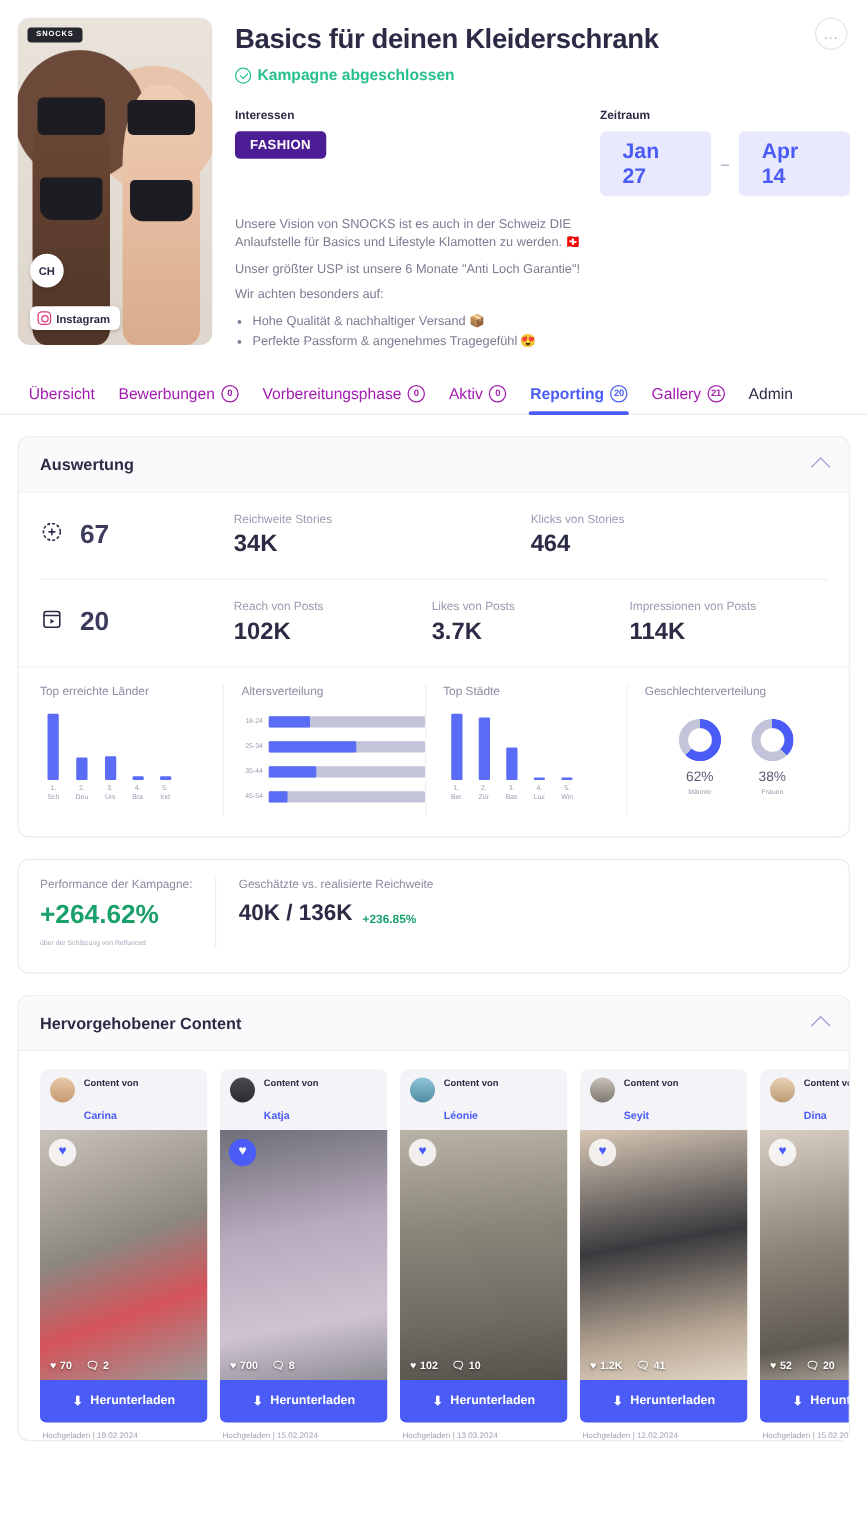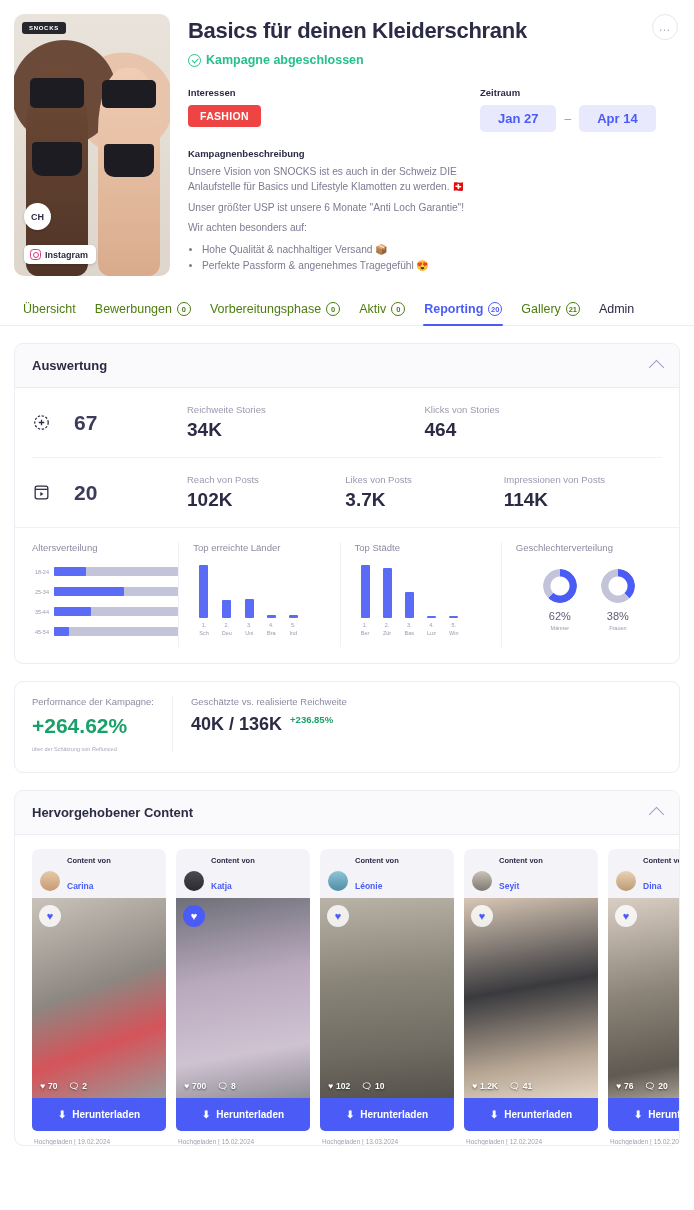--- a/index.html
+++ b/index.html
@@ -59,51 +59,51 @@
   .dots {
     position: absolute; right: 2px; top: 0px; width: 26px; height: 26px; border-radius: 50%;
     border: 1px solid #e6e6ee; color: #aaaabe; font-size: 12px; display: flex;
     align-items: center; justify-content: center; letter-spacing: 1px; background: #fff;
   }
   .meta-row { display: flex; margin-top: 20px; }
   .meta-col-left { flex: 1; }
   .meta-col-right { width: 200px; }
   .meta-label { font-size: 9.5px; font-weight: 700; color: #2b2b45; }
   .tag {
-    display: inline-block; margin-top: 7px; background: #ef4444; color: #fff;
+    display: inline-block; margin-top: 7px; background: #4c1d95; color: #fff;
     font-size: 10.5px; font-weight: 600; padding: 5px 12px; border-radius: 4px; letter-spacing: .3px;
   }
   .daterow { display: flex; align-items: center; gap: 8px; margin-top: 7px; }
-  .datechip { background: #e8e9fc; color: #4a5cf5; font-weight: 700; font-size: 13px; padding: 6px 18px; border-radius: 5px; }
+  .datechip { background: #e8e9fc; color: #4a5cf5; font-weight: 700; font-size: 17px; padding: 6px 18px; border-radius: 5px; }
   .dash { color: #9a9ab4; font-size: 12px; }
 
   .desc { margin-top: 16px; }
   .desc-title { font-size: 9.5px; font-weight: 700; color: #2b2b45; }
   .desc p { font-size: 10.2px; color: #7b7b92; line-height: 1.45; margin-top: 6px; max-width: 310px; }
   .desc ul { margin: 6px 0 0 14px; }
   .desc li { font-size: 10.2px; color: #7b7b92; line-height: 1.55; }
 
   
   .tabs { display: flex; align-items: center; gap: 17px; padding: 0 22px; margin-top: 20px; border-bottom: 1px solid #ececf3; }
-  .tab { display: flex; align-items: center; gap: 5px; padding: 6px 1px 9px 1px; font-size: 12.5px; color: #4d7c0f; position: relative; cursor: pointer; white-space: nowrap; }
+  .tab { display: flex; align-items: center; gap: 5px; padding: 6px 1px 9px 1px; font-size: 12.5px; color: #a21caf; position: relative; cursor: pointer; white-space: nowrap; }
   .tab.active { color: #4a5cf5; font-weight: 700; }
   .tab.active::after { content: ""; position: absolute; left: 0; right: 0; bottom: -1px; height: 2.5px; background: #4a5cf5; border-radius: 2px; }
   .tab.plain { color: #2b2b45; }
   .badge { width: 14px; height: 14px; border-radius: 50%; border: 1px solid currentColor; font-size: 7.5px; display: flex; align-items: center; justify-content: center; font-weight: 600; }
 
   
   .card { margin: 17px 14px 0 14px; border: 1px solid #ececf3; border-radius: 9px; background: #fff; }
   .card-head { display: flex; align-items: center; justify-content: space-between; padding: 14px 17px; background: #fafafc; border-bottom: 1px solid #ececf3; border-radius: 9px 9px 0 0; }
   .card-title { font-size: 13px; font-weight: 700; color: #2b2b45; }
   .chev { width: 11px; height: 11px; border-left: 1.6px solid #9a9ad0; border-top: 1.6px solid #9a9ad0; transform: rotate(45deg); margin-top: 4px; }
 
   .metrics { padding: 0 17px; }
   .mrow { display: flex; align-items: center; padding: 16px 0; }
   .mrow + .mrow { border-top: 1px solid #f0f0f5; }
-  .mhead { width: 155px; display: flex; align-items: center; gap: 23px; }
+  .mhead { width: 155px; display: flex; align-items: flex-start; gap: 13px; }
   .micon { width: 19px; height: 19px; color: #2b2b45; }
   .mcount { font-size: 21px; font-weight: 700; color: #3b3b5c; }
   .mcell { flex: 1; }
   .mcell .lbl { font-size: 9.5px; color: #9a9ab0; }
   .mcell .val { font-size: 19px; font-weight: 700; color: #2b2b45; margin-top: 4px; }
 
   
   .charts { display: flex; border-top: 1px solid #f0f0f5; padding: 14px 17px 16px 17px; }
   .chart { flex: 1; position: relative; }
   .chart + .chart { border-left: 1px solid #f0f0f5; padding-left: 14px; }
@@ -123,28 +123,28 @@
   .donut-val { font-size: 11px; color: #5c5c78; margin-top: 7px; }
   .donut-lbl { font-size: 5.5px; color: #9a9ab0; margin-top: 3px; }
 
   
   .perf { display: flex; padding: 14px 17px 20px 17px; }
   .perfcell { padding-right: 18px; }
   .perfcell + .perfcell { border-left: 1px solid #eeeef4; padding-left: 18px; }
   .perf-lbl { font-size: 9.5px; color: #8b8ba2; }
   .perf-big { font-size: 21px; font-weight: 700; color: #1aa06a; margin-top: 7px; }
   .perf-sub { font-size: 5.5px; color: #a8a8bc; margin-top: 8px; }
-  .perf-line { display: flex; align-items: flex-start; gap: 8px; margin-top: 7px; }
+  .perf-line { display: flex; align-items: flex-end; gap: 8px; margin-top: 7px; }
   .perf-num { font-size: 18px; font-weight: 700; color: #2b2b45; }
   .perf-pct { font-size: 9.5px; font-weight: 700; color: #1aa06a; }
 
   
   .contentrow { display: flex; gap: 10px; padding: 14px 0 0 17px; overflow: hidden; }
   .ccard { width: 134px; flex: 0 0 134px; border-radius: 7px; overflow: hidden; background: #fff; }
-  .ccard-head { background: #f3f3f8; display: flex; align-items: flex-end; gap: 7px; padding: 7px 8px; border-radius: 7px 7px 0 0; }
+  .ccard-head { background: #f3f3f8; display: flex; align-items: flex-start; gap: 7px; padding: 7px 8px; border-radius: 7px 7px 0 0; }
   .avatar { width: 20px; height: 20px; border-radius: 50%; flex: 0 0 20px; }
   .c-von { font-size: 7.5px; font-weight: 700; color: #2b2b45; }
   .c-name { font-size: 8.5px; font-weight: 700; color: #4a5cf5; margin-top: 16px; }
   .cmedia { height: 200px; position: relative; }
   .heartbtn { position: absolute; left: 7px; top: 7px; width: 22px; height: 22px; border-radius: 50%; background: rgba(255,255,255,.82); display: flex; align-items: center; justify-content: center; }
   .heartbtn.on { background: #4a5cf5; }
   .heart { font-size: 11px; color: #4a5cf5; line-height: 1; }
   .heartbtn.on .heart { color: #fff; }
   .cstats { position: absolute; left: 8px; bottom: 7px; display: flex; gap: 11px; align-items: center; color: #fff; font-size: 8.5px; font-weight: 700; text-shadow: 0 1px 2px rgba(0,0,0,.55); }
   .cstat { display: flex; align-items: center; gap: 3px; }
@@ -189,21 +189,20 @@
           <div class="meta-label">Zeitraum</div>
           <div class="daterow">
             <span class="datechip">Jan 27</span>
             <span class="dash">–</span>
             <span class="datechip">Apr 14</span>
           </div>
         </div>
       </div>
 
       <div class="desc">
-        <div class="desc-title">Kampagnenbeschreibung</div>
         <p>Unsere Vision von SNOCKS ist es auch in der Schweiz DIE Anlaufstelle für Basics und Lifestyle Klamotten zu werden. 🇨🇭</p>
         <p>Unser größter USP ist unsere 6 Monate "Anti Loch Garantie"!</p>
         <p>Wir achten besonders auf:</p>
         <ul>
           <li>Hohe Qualität &amp; nachhaltiger Versand 📦</li>
           <li>Perfekte Passform &amp; angenehmes Tragegefühl 😍</li>
         </ul>
       </div>
     </div>
   </div>
@@ -281,20 +280,45 @@
         </div>
         <div class="mcell">
           <div class="lbl">Impressionen von Posts</div>
           <div class="val">114K</div>
         </div>
       </div>
     </div>
 
     <div class="charts">
       <div class="chart">
+        <div class="chart-title">Top erreichte Länder</div>
+        <div class="colchart" id="chart0">
+            <div class="colwrap">
+              <div class="col" style="height: 70px;"></div>
+              <div class="coltick">1.<br>Sch</div>
+            </div>
+            <div class="colwrap">
+              <div class="col" style="height: 18.2px;"></div>
+              <div class="coltick">2.<br>Deu</div>
+            </div>
+            <div class="colwrap">
+              <div class="col" style="height: 18.9px;"></div>
+              <div class="coltick">3.<br>Uni</div>
+            </div>
+            <div class="colwrap">
+              <div class="col" style="height: 2.8px;"></div>
+              <div class="coltick">4.<br>Bra</div>
+            </div>
+            <div class="colwrap">
+              <div class="col" style="height: 2.8px;"></div>
+              <div class="coltick">5.<br>Ind</div>
+            </div>
+          </div>
+      </div>
+      <div class="chart">
         <div class="chart-title">Altersverteilung</div>
         <div class="barrows" id="chart1">
             <div class="barrow">
               <div class="barlbl">18-24</div>
               <div class="bartrack">
                 <div class="barfill" style="width: 26%;"></div>
               </div>
             </div>
             <div class="barrow">
               <div class="barlbl">25-34</div>
@@ -310,45 +334,20 @@
             </div>
             <div class="barrow">
               <div class="barlbl">45-54</div>
               <div class="bartrack">
                 <div class="barfill" style="width: 12%;"></div>
               </div>
             </div>
           </div>
       </div>
       <div class="chart">
-        <div class="chart-title">Top erreichte Länder</div>
-        <div class="colchart" id="chart0">
-            <div class="colwrap">
-              <div class="col" style="height: 70px;"></div>
-              <div class="coltick">1.<br>Sch</div>
-            </div>
-            <div class="colwrap">
-              <div class="col" style="height: 18.2px;"></div>
-              <div class="coltick">2.<br>Deu</div>
-            </div>
-            <div class="colwrap">
-              <div class="col" style="height: 18.9px;"></div>
-              <div class="coltick">3.<br>Uni</div>
-            </div>
-            <div class="colwrap">
-              <div class="col" style="height: 2.8px;"></div>
-              <div class="coltick">4.<br>Bra</div>
-            </div>
-            <div class="colwrap">
-              <div class="col" style="height: 2.8px;"></div>
-              <div class="coltick">5.<br>Ind</div>
-            </div>
-          </div>
-      </div>
-      <div class="chart">
         <div class="chart-title">Top Städte</div>
         <div class="colchart" id="chart2">
             <div class="colwrap">
               <div class="col" style="height: 70px;"></div>
               <div class="coltick">1.<br>Ber</div>
             </div>
             <div class="colwrap">
               <div class="col" style="height: 50.4px;"></div>
               <div class="coltick">2.<br>Zür</div>
             </div>
@@ -531,21 +530,21 @@
               <div class="c-name">Dina</div>
             </div>
           </div>
           <div class="cmedia" style="background:linear-gradient(170deg,#d9cec4 0%,#8c8478 45%,#5f5a52 80%,#bdb3a6 100%)">
             <div class="heartbtn">
               <span class="heart">♥</span>
             </div>
             <div class="cstats">
               <span class="cstat">
                 <span>♥</span>
-                <span>76</span>
+                <span>52</span>
               </span>
               <span class="cstat">
                 <span>🗨</span>
                 <span>20</span>
               </span>
             </div>
           </div>
           <div class="dlbtn">
             <span>⬇</span>
             <span>Herunterladen</span>

